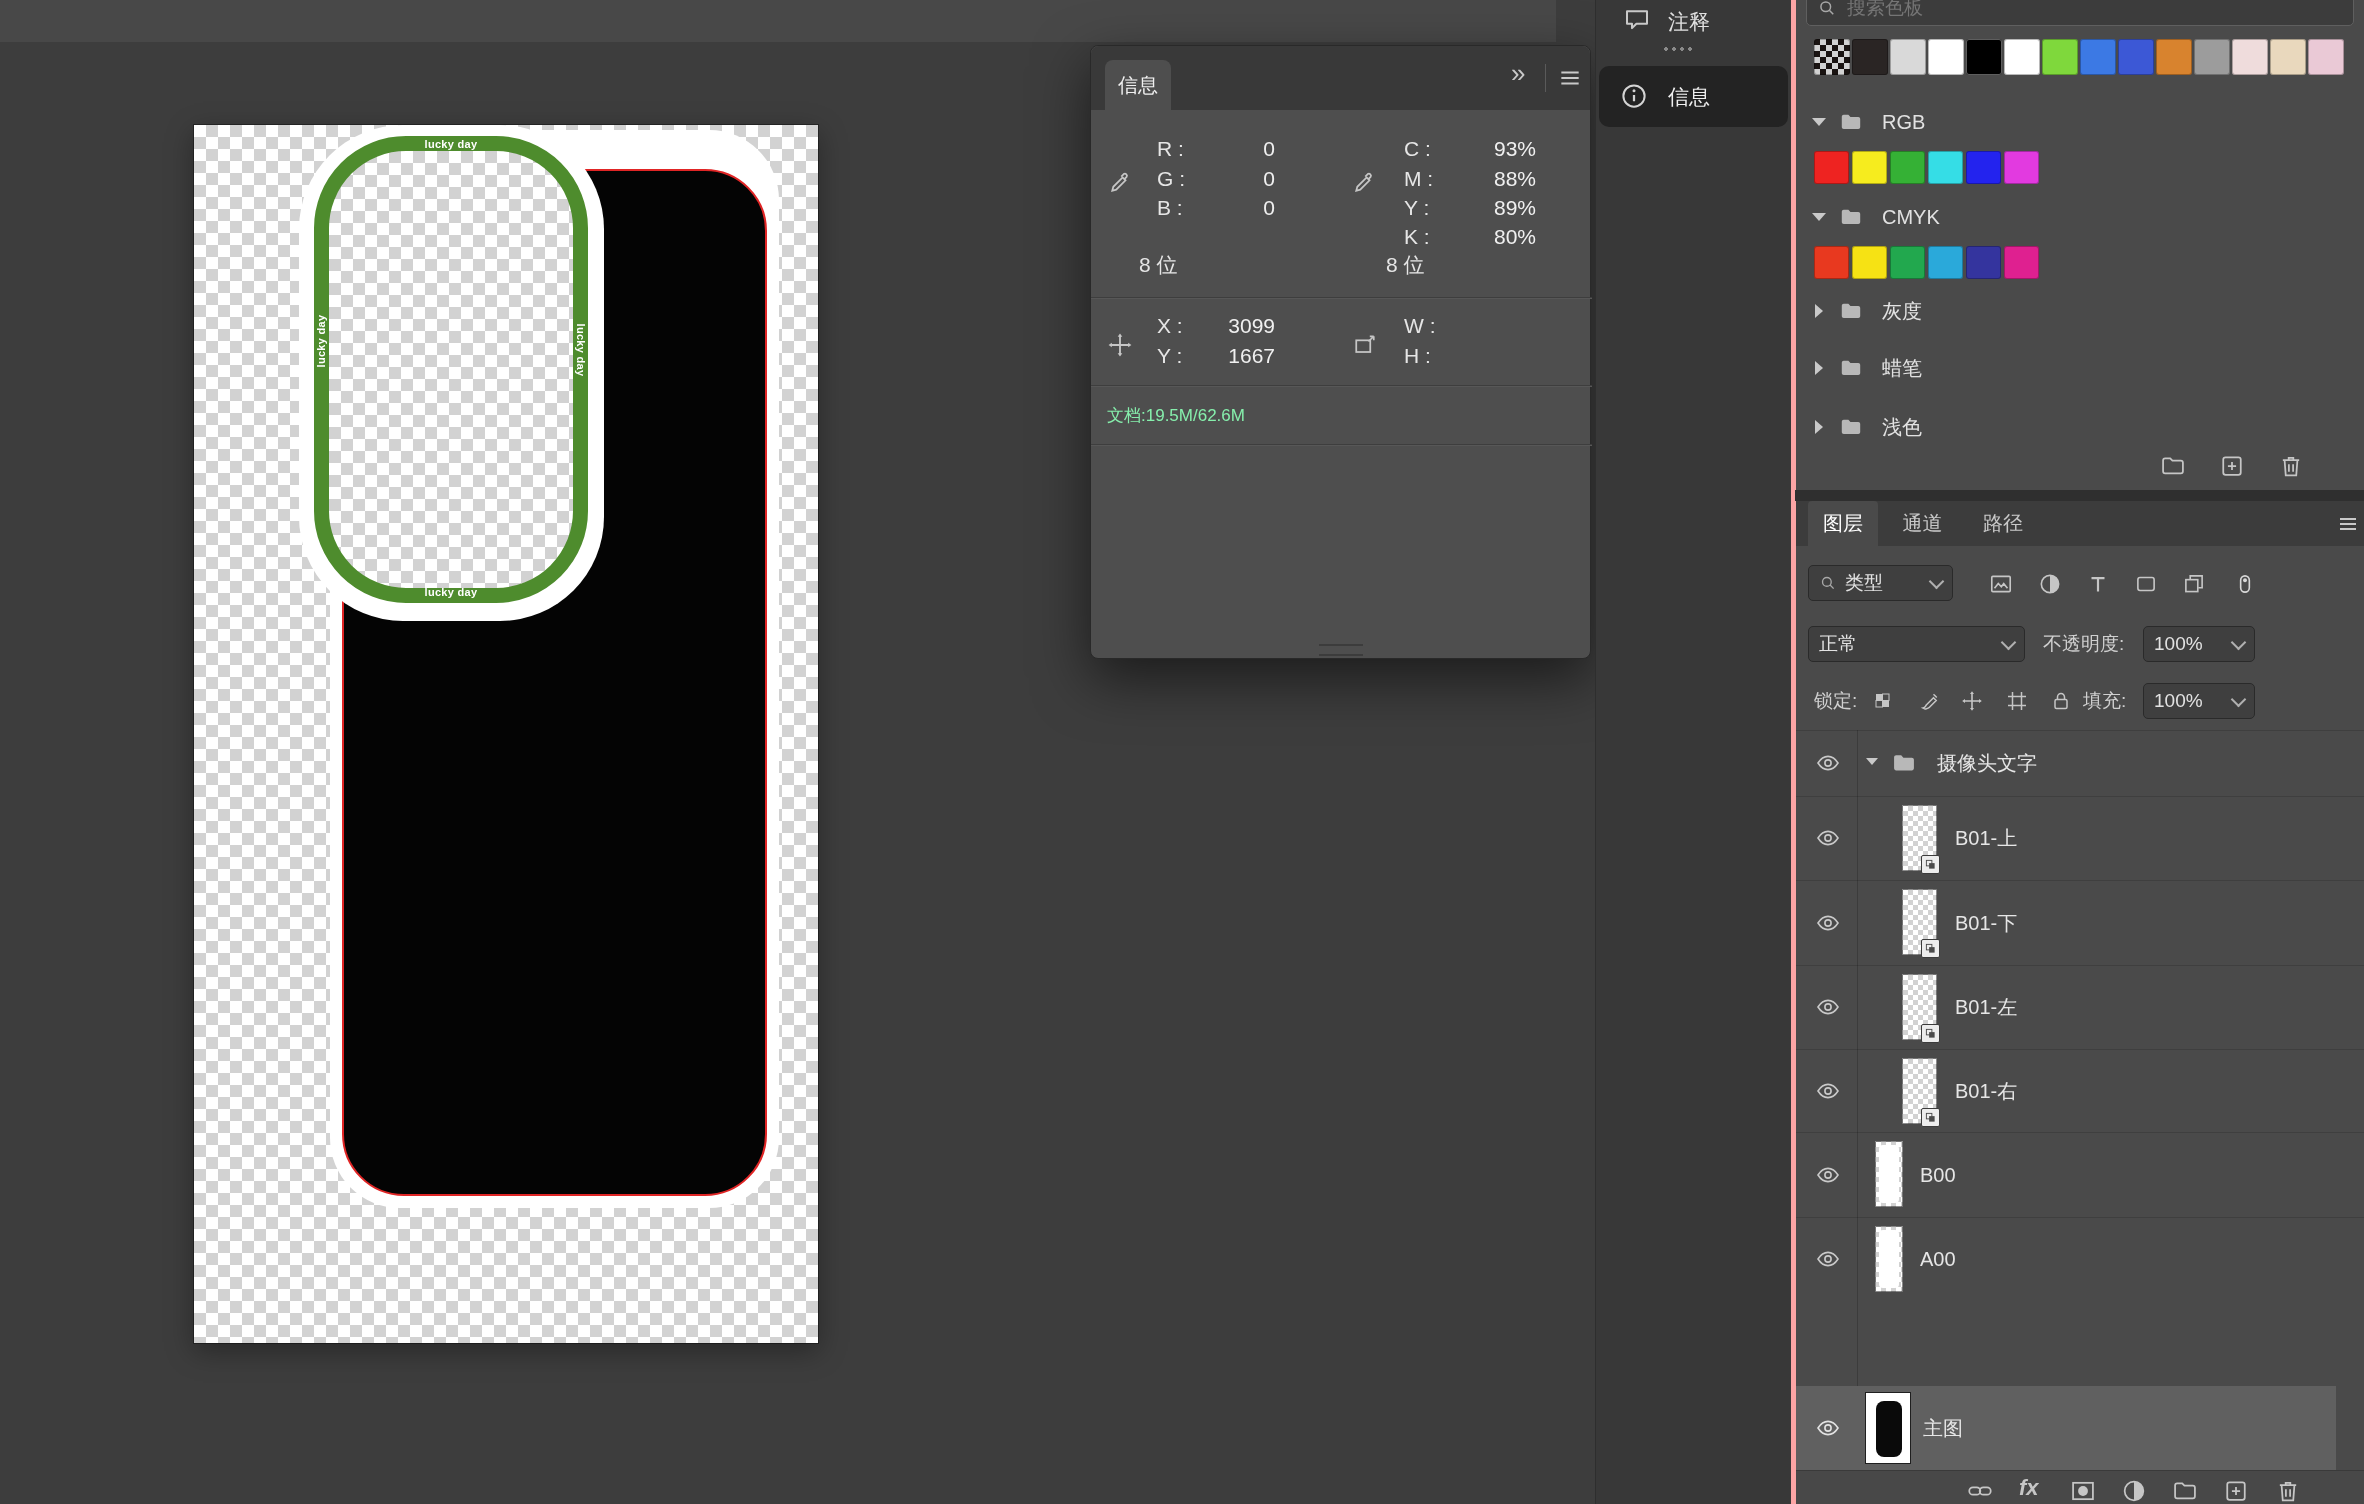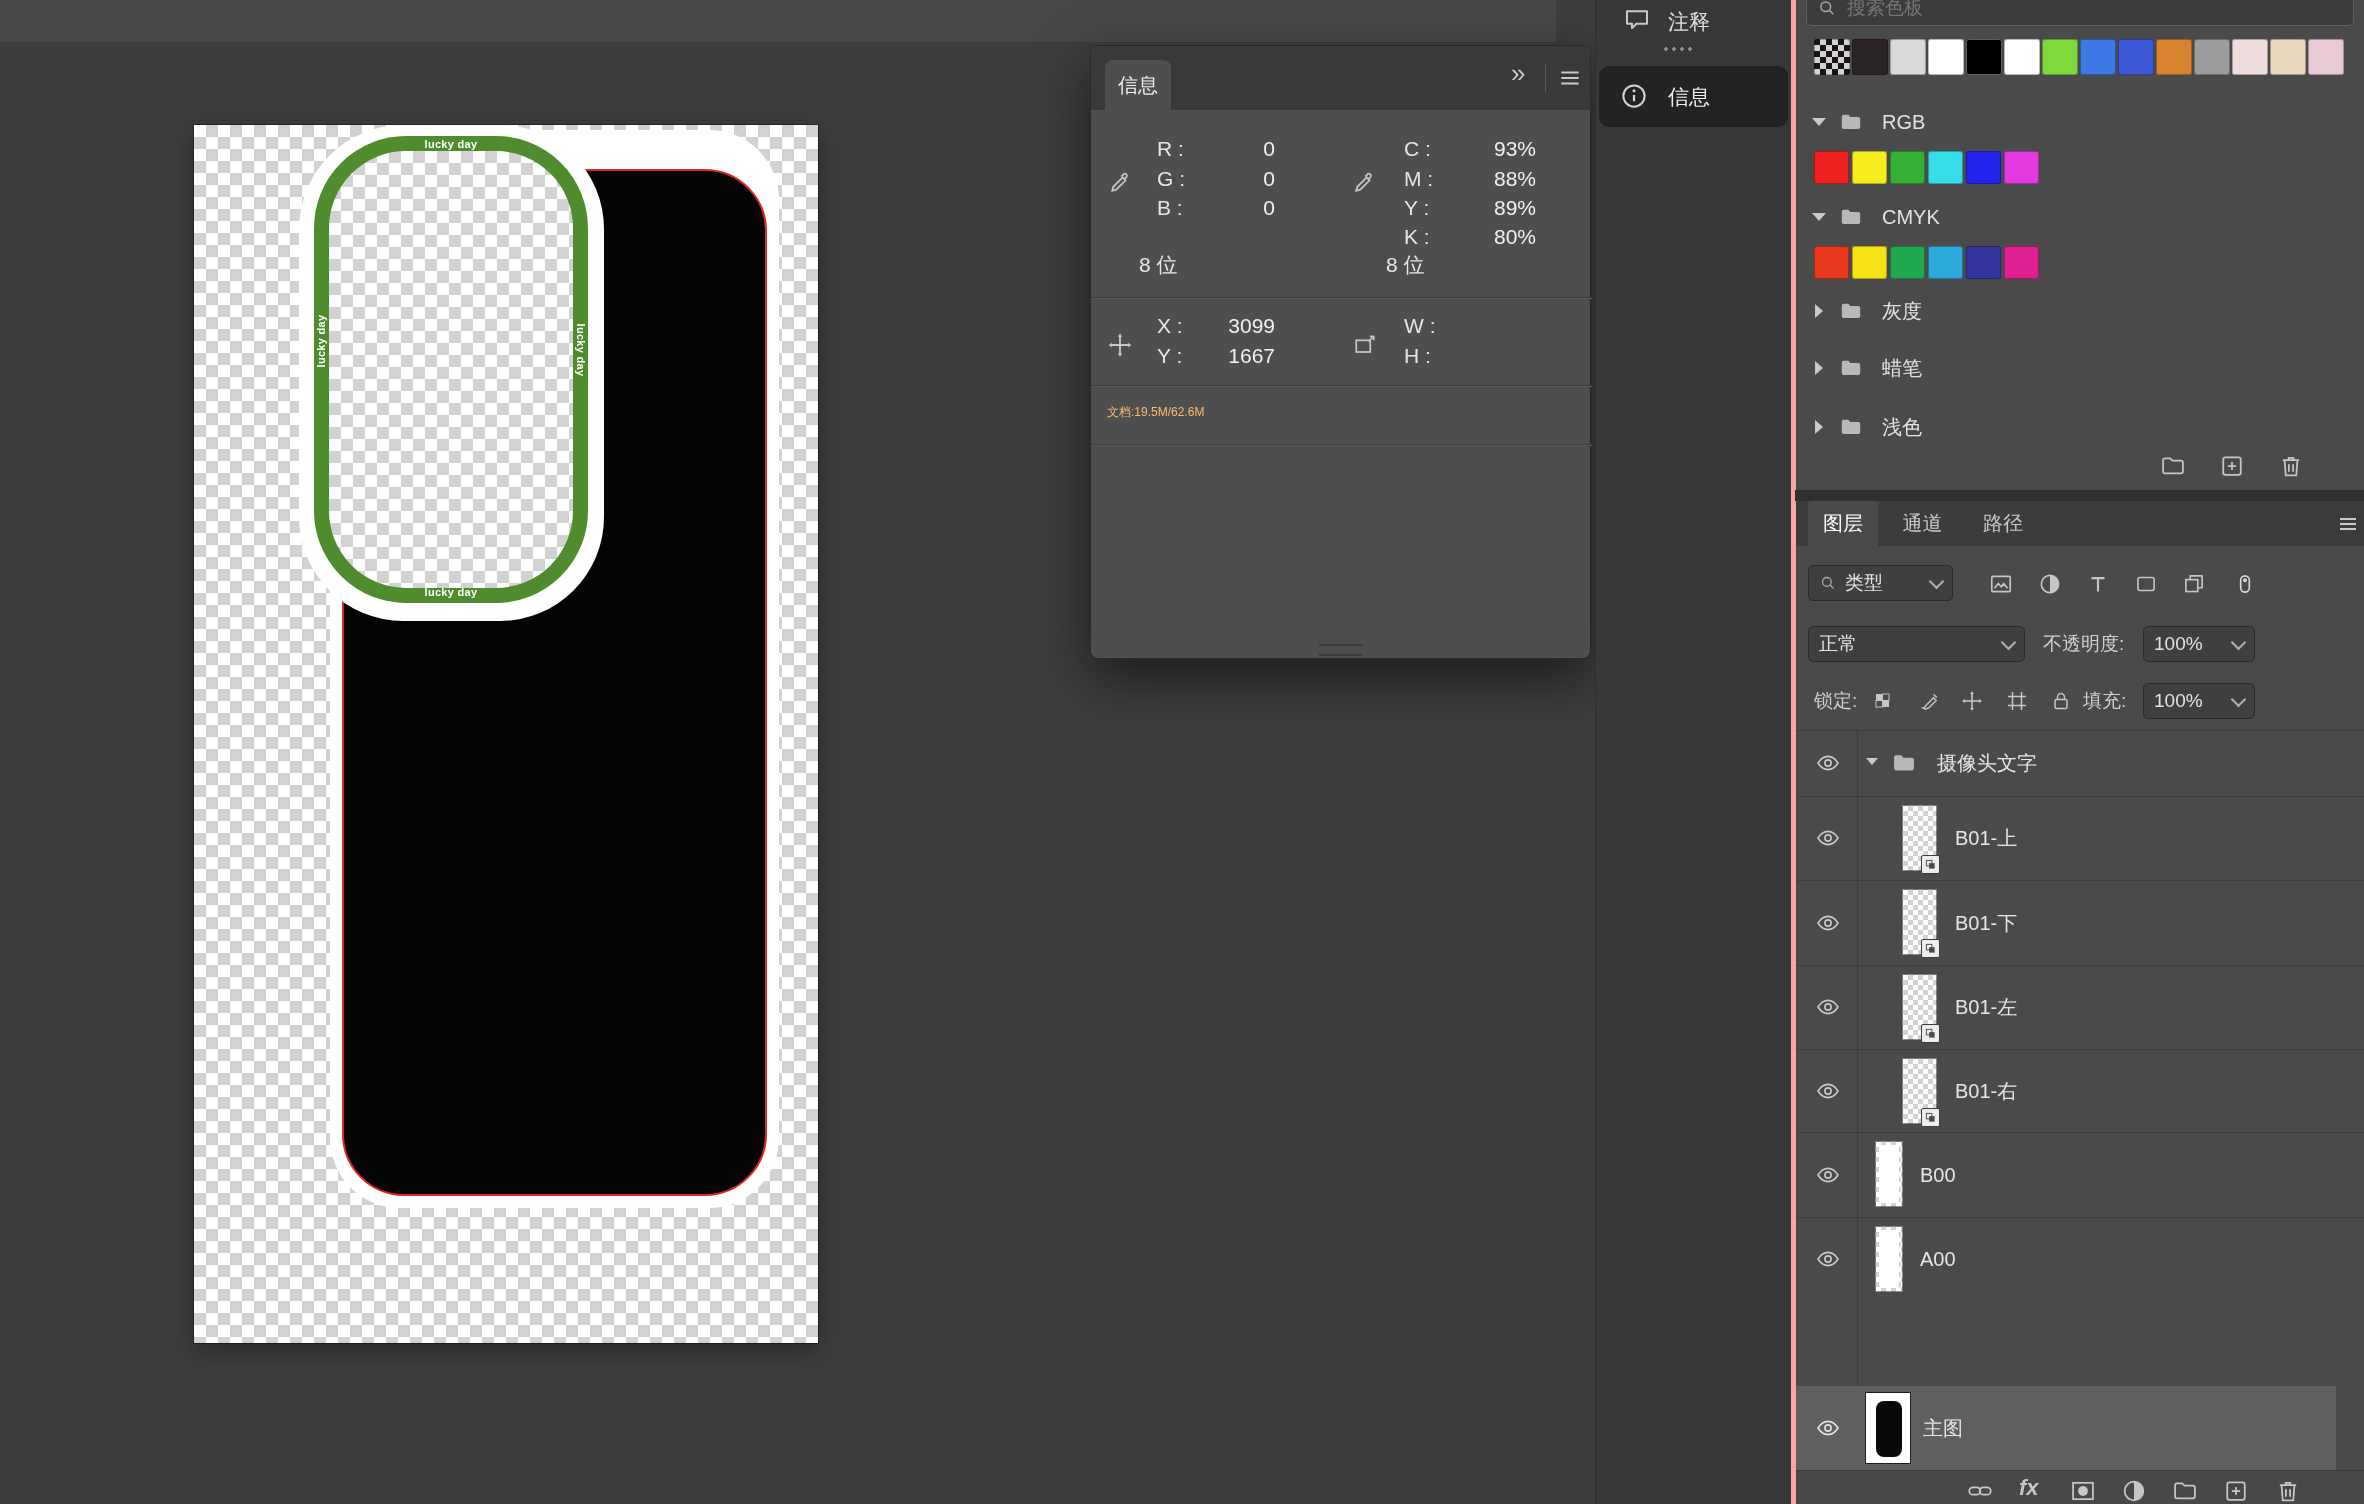--- a/index.html
+++ b/index.html
@@ -114,21 +114,21 @@
       <rect x="4.5" y="8" width="12" height="10" fill="none" stroke="#c6c6c6" stroke-width="1.5"></rect>
       <path d="M19.5 4.5L15 9M19.5 4.5h-3.4M19.5 4.5v3.4" fill="none" stroke="#c6c6c6" stroke-width="1.5"></path>
     </svg>
     <span class="abs ilabel" style="left:313px;top:267px">W :</span>
     <span class="abs ilabel" style="left:313px;top:297px">H :</span>
     <span class="abs ival" style="left:365px;top:267px;width:80px"></span>
     <span class="abs ival" style="left:365px;top:297px;width:80px"></span>
 
     <div class="divline" style="top:339px"></div>
 
-    <span class="abs" style="left:16px;top:358px;font-size:12px;color:#fdba74">文档:19.5M/62.6M</span>
+    <span class="abs" style="left:16px;top:358px;font-size:17px;color:#86efac">文档:19.5M/62.6M</span>
 
     <div class="divline" style="top:398px"></div>
 
     <div class="abs" style="left:228px;top:598px;width:44px;height:8px;border-top:2px solid #3c3c3c;border-bottom:2px solid #3c3c3c"></div>
   </div>
 
   <div class="abs" style="left:1595px;top:0;width:196px;height:1504px;background:#383838;border-left:1px solid #2e2e2e;box-sizing:border-box">
 
     <div class="abs" style="left:0;top:0;width:196px;height:46px">
       <svg class="ic abs" width="30" height="30" viewBox="0 0 24 24" style="left:26px;top:5px">

